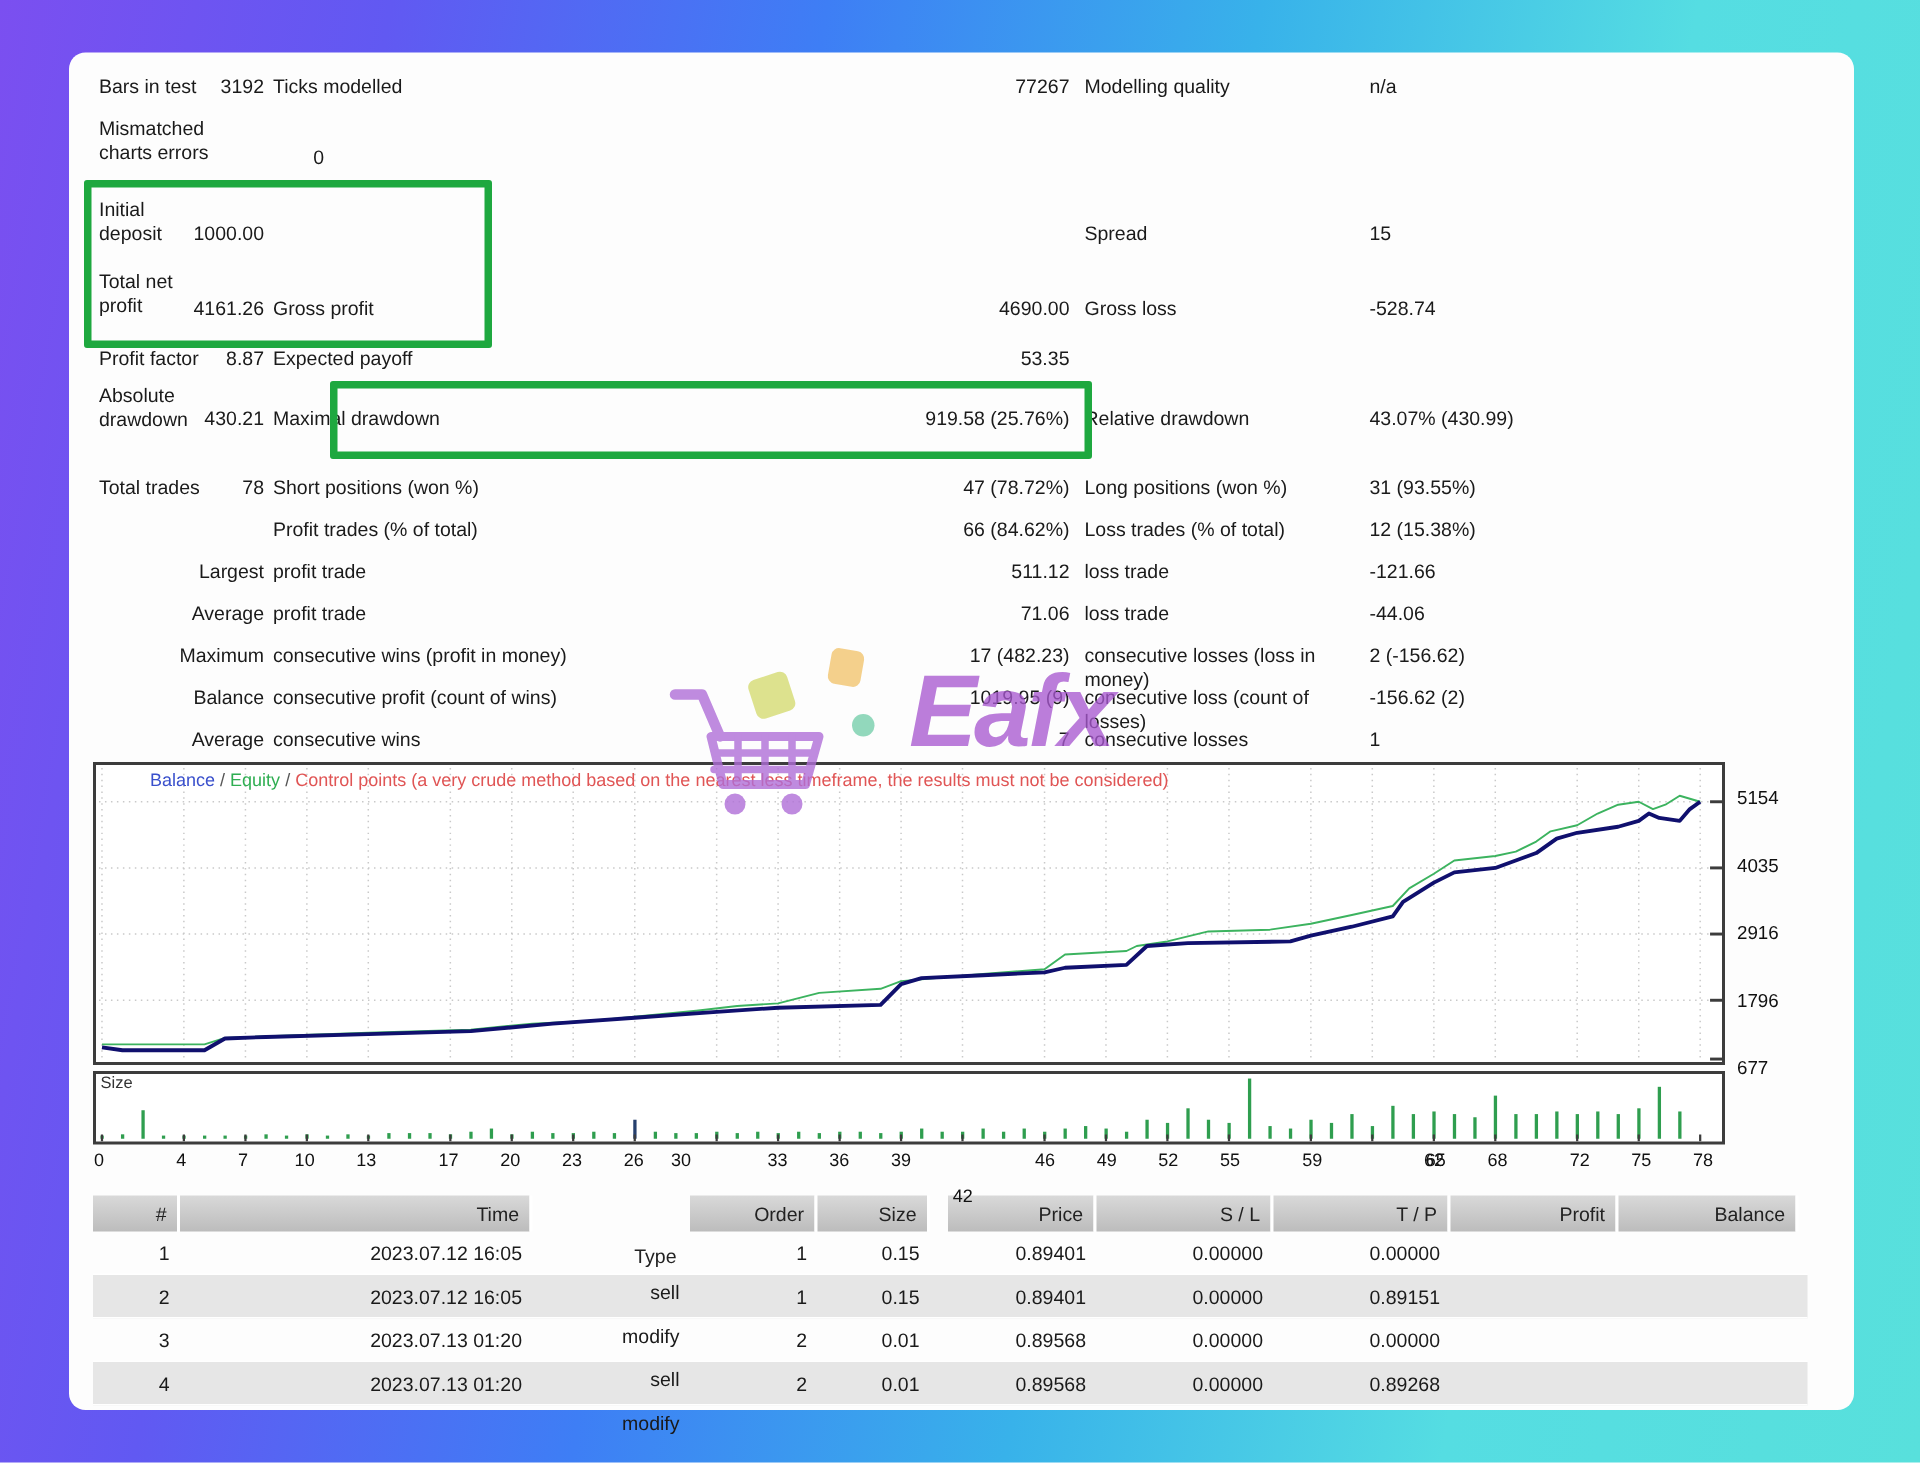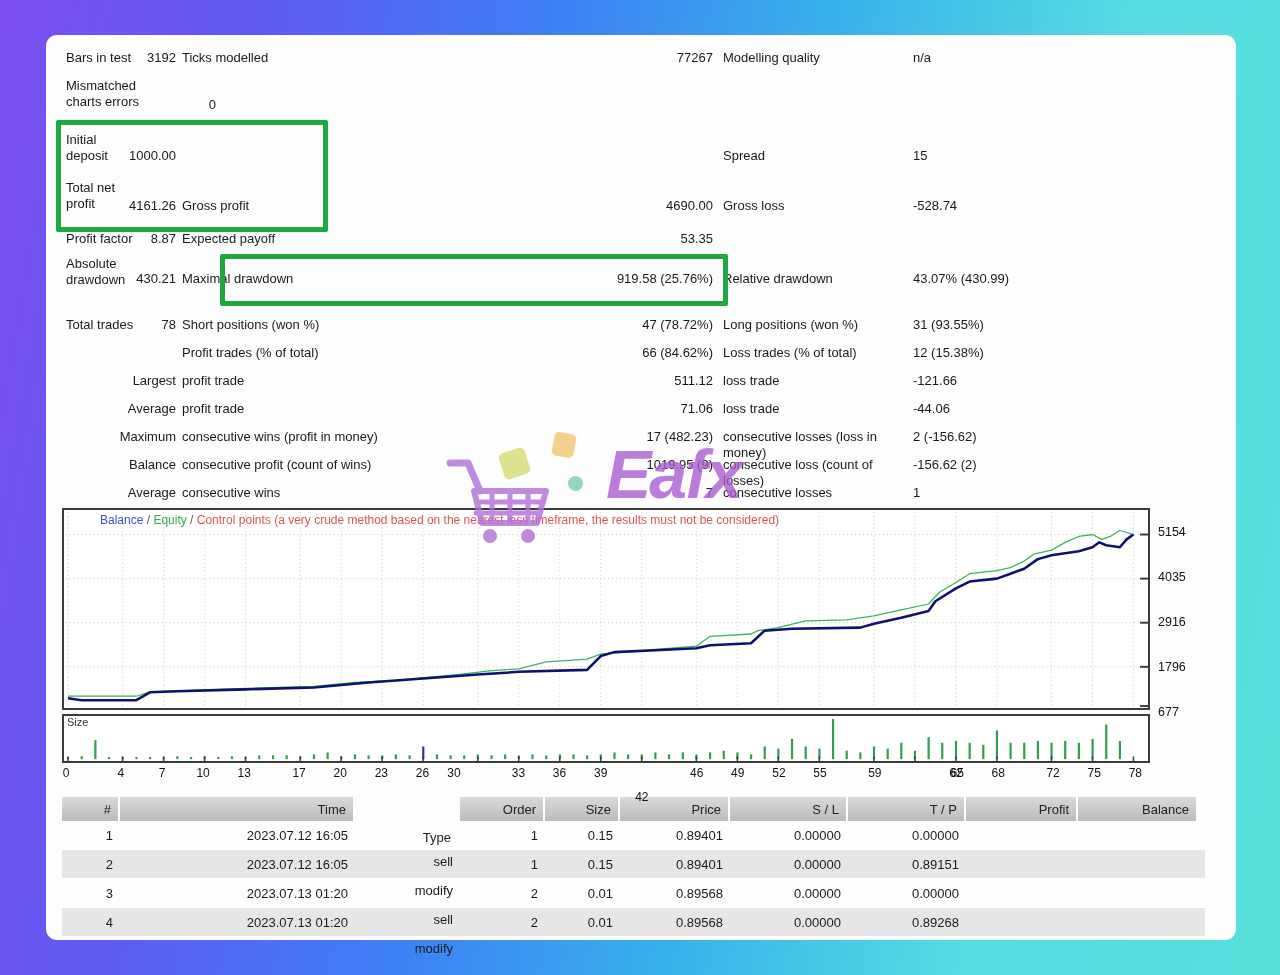--- a/index.html
+++ b/index.html
@@ -43,21 +43,21 @@
   .xlab{position:absolute;top:731px;font-size:12px;color:#111;transform:translateX(-50%);}
   
   .tbl{position:absolute;left:16px;top:762px;width:1143px;font-size:13px;}
   .trh{display:flex;height:24px;}
   .trh .tc{background:linear-gradient(#d9d9d9,#bcbcbc);border-right:2px solid #fff;color:#222;
     display:flex;align-items:center;justify-content:flex-end;padding-right:7px;box-sizing:border-box;}
   .trr{display:flex;height:28px;border-bottom:1px solid #fff;}
   .trr .tc{display:flex;align-items:center;justify-content:flex-end;padding-right:7px;box-sizing:border-box;}
   .trr.alt{background:#e6e6e6;}
   .tc.c0{width:58px;} .tc.c1w{width:235px;} .tc.c2w{width:105px;margin-top:40px;} .tc.c3w{width:85px;} .tc.c4w{width:75px;}
-  .tc.c5w{width:110px;} .tc.c6w{width:118px;} .tc.c7w{width:118px;} .tc.c8w{width:112px;} .tc.c9w{width:120px;}
+  .tc.c5w{width:99px;margin-left:12px;} .tc.c6w{width:118px;} .tc.c7w{width:118px;} .tc.c8w{width:112px;} .tc.c9w{width:120px;}
   
   .watermark{position:absolute;left:0;top:0;width:100%;height:100%;pointer-events:none;z-index:6;padding-left:12px;}
   .wm-cart{position:absolute;left:398px;top:418px;opacity:0.8;}
   .wm-sq1{position:absolute;left:455px;top:415px;width:27px;height:27px;background:#d7dd7a;border-radius:5px;transform:rotate(-18deg);opacity:.85;}
   .wm-sq2{position:absolute;left:507px;top:398px;width:22px;height:24px;background:#f2c878;border-radius:5px;transform:rotate(10deg);opacity:.85;}
   .wm-sq3{position:absolute;left:522px;top:441px;width:15px;height:15px;background:#7fd1b0;border-radius:50%;opacity:.85;}
   .wm-text{position:absolute;left:560px;top:400px;white-space:nowrap;font-style:italic;font-weight:bold;display:flex;align-items:baseline;letter-spacing:-2px;}
   .wm1{font-size:68px;color:rgba(168,88,207,0.78);}
   .wm2{font-size:58px;color:rgba(133,168,212,0.6);}
 </style>

